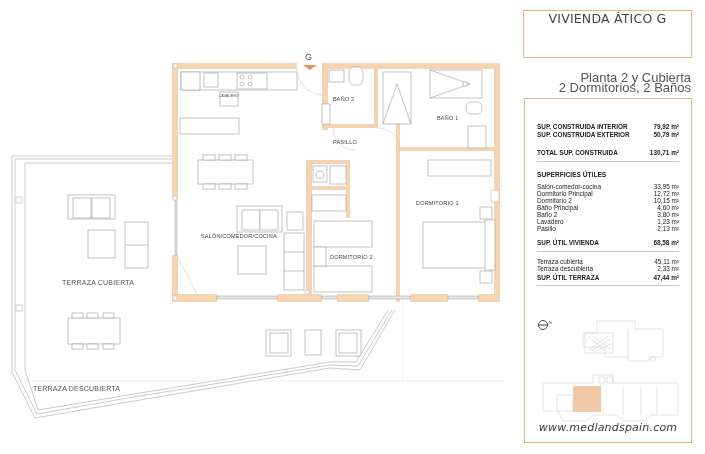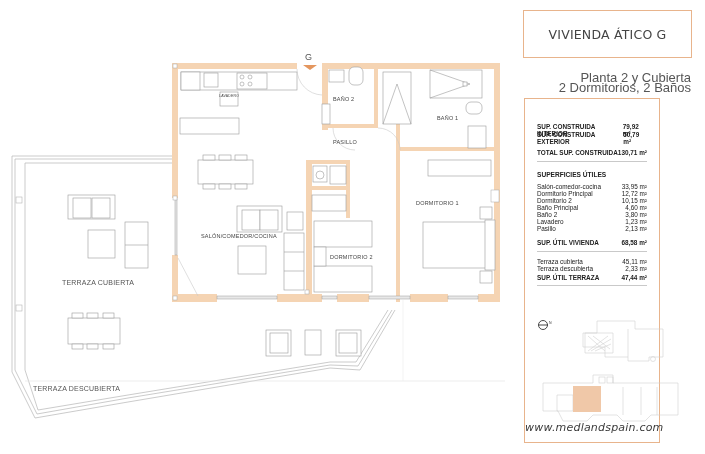--- a/index.html
+++ b/index.html
@@ -3,25 +3,25 @@
   <meta charset="utf-8">
   <style>
     html, body { margin: 0; padding: 0; background: #ffffff; }
     body { width: 705px; height: 454px; position: relative; overflow: hidden; font-family: "Liberation Sans", sans-serif; color: #333; }
     .plan { position: absolute; left: 0; top: 0; width: 505px; height: 454px; }
     .plan svg { position: absolute; left: 0; top: 0; }
     .lbl { position: absolute; font-family: "Liberation Sans", sans-serif; font-size: 5.5px; color: #444; letter-spacing: 0.2px; white-space: nowrap; }
     .lbl.big { font-size: 7px; color: #555; }
     .entry-g { position: absolute; left: 305px; top: 52px; font-size: 9px; color: #555; }
 
-    .title-box { position: absolute; left: 523px; top: 10px; width: 169px; height: 48px; border: 1.5px solid #e8b48c; box-sizing: border-box; display: flex; align-items: center; justify-content: center; }
+    .title-box { position: absolute; left: 523px; top: 10px; width: 169px; height: 48px; border: 1.5px solid #e8b48c; box-sizing: border-box; display: flex; justify-content: center; }
     .title-box span { font-family: "DejaVu Sans", sans-serif; font-size: 12.5px; color: #444; letter-spacing: 0.2px; }
     .subtitle { position: absolute; right: 14px; text-align: right; font-size: 13px; color: #555; line-height: 10px; }
 
-    .info-box { position: absolute; left: 524px; top: 98px; width: 136px; height: 345px; border: 1.5px solid #e8b48c; box-sizing: border-box; }
+    .info-box { position: absolute; left: 524px; top: 98px; width: 168px; height: 345px; border: 1.5px solid #e8b48c; box-sizing: border-box; }
     .row { position: absolute; left: 12px; right: 12px; display: flex; justify-content: space-between; font-size: 6.4px; color: #222; line-height: 7.2px; }
     .row.bold { font-weight: bold; }
     .sep { position: absolute; left: 12px; right: 12px; height: 0; border-top: 0.8px solid #c9c9c9; }
     .sec { position: absolute; left: 12px; font-size: 6.6px; font-weight: bold; color: #222; }
     .mini { position: absolute; left: 8px; top: 212px; width: 152px; height: 115px; }
     .url { position: absolute; left: 0; right: 0; top: 322px; text-align: center; font-family: "DejaVu Sans", sans-serif; font-style: italic; font-size: 11px; color: #3b3b3b; letter-spacing: 0.2px; }
   </style>
 </head>
 <body>
 

